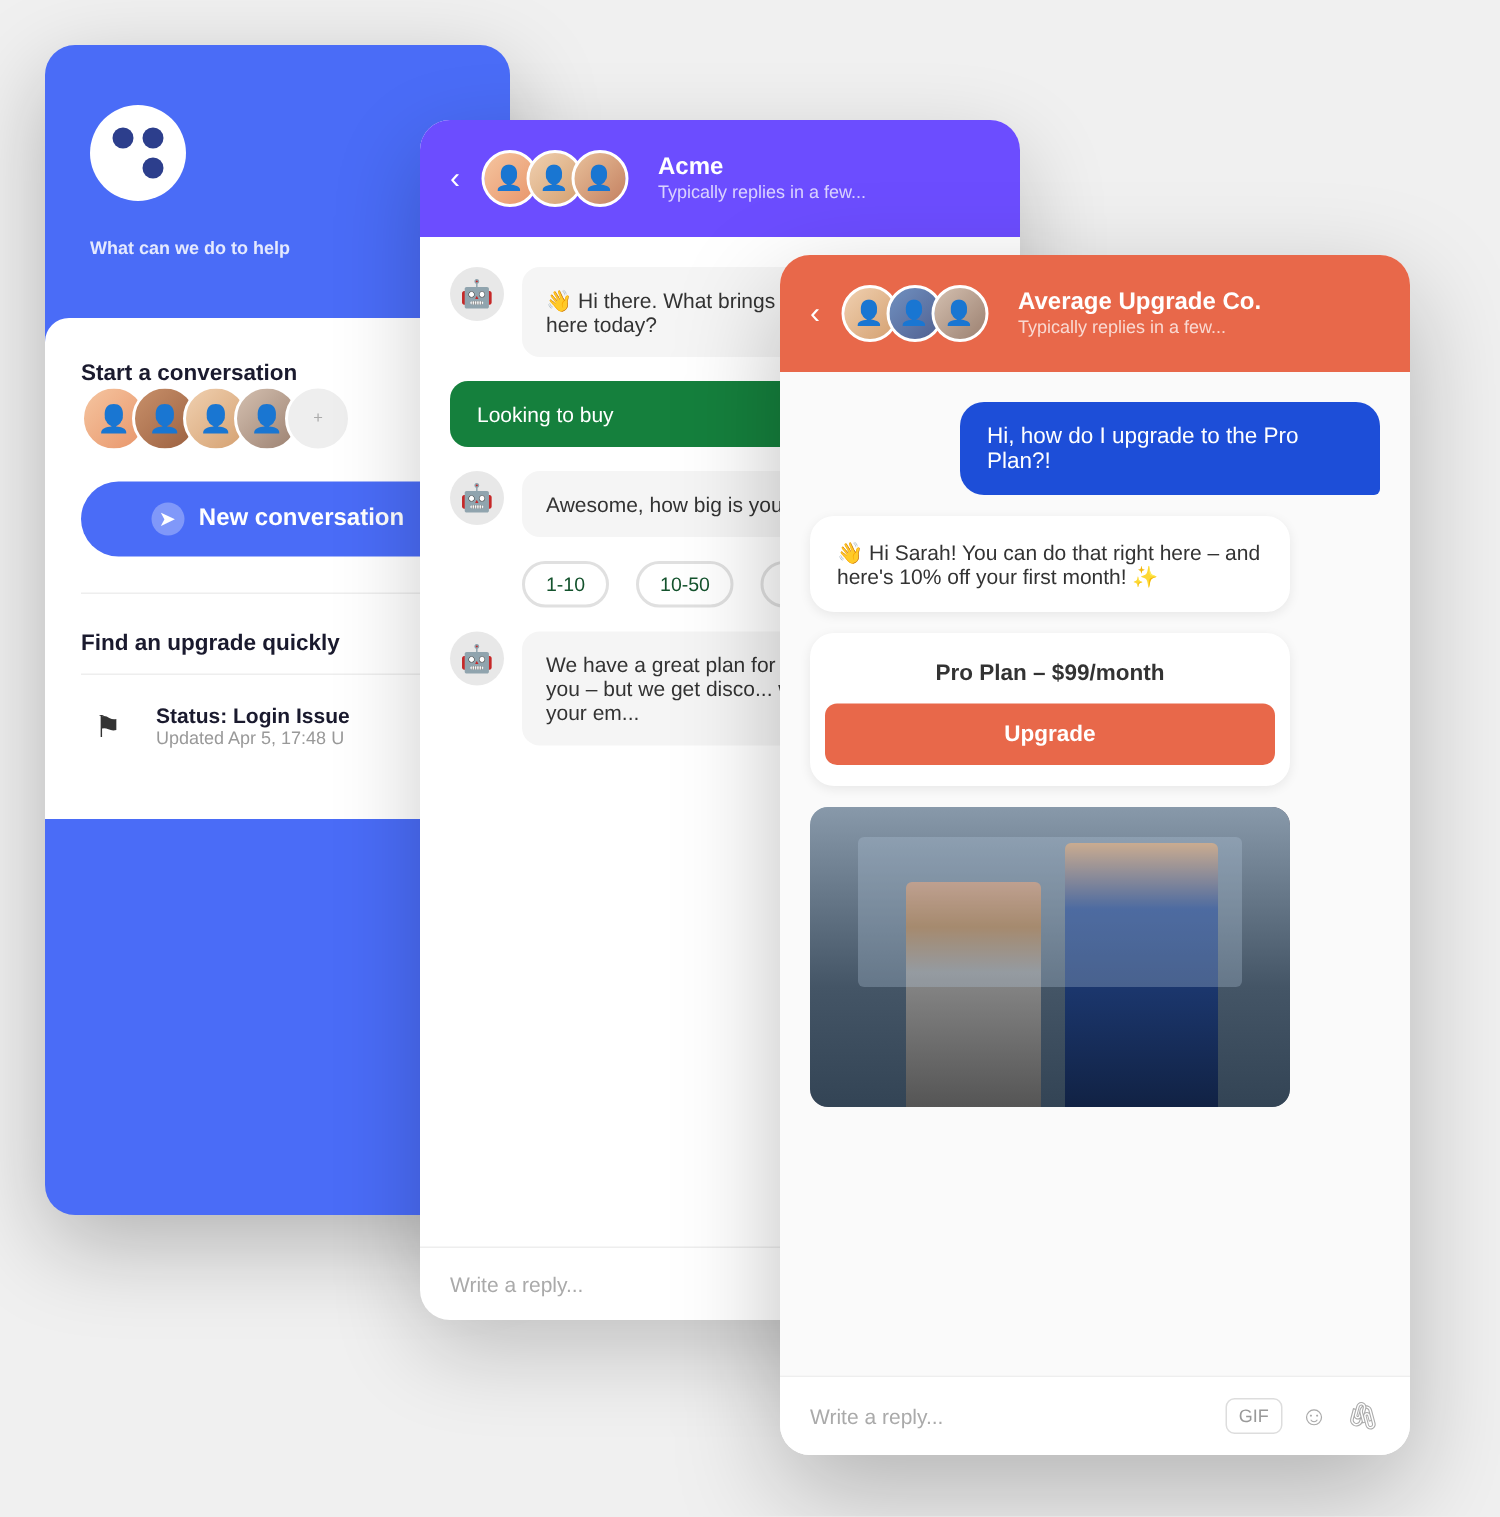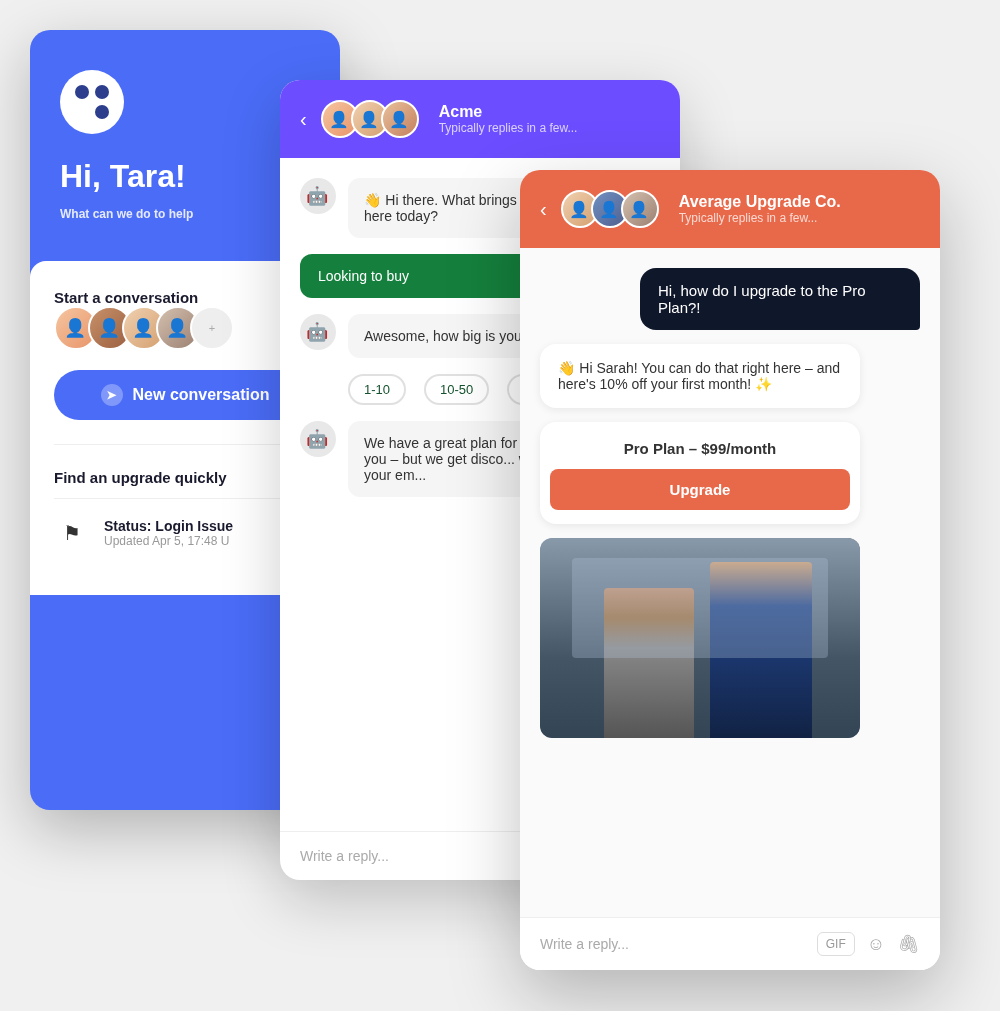--- a/index.html
+++ b/index.html
@@ -354,21 +354,21 @@
       padding: 20px;
       overflow-y: auto;
       background: #fafafa;
       display: flex;
       flex-direction: column;
       gap: 14px;
     }
 
     .msg-right {
       align-self: flex-end;
-      background: #0f172a;
+      background: #1d4ed8;
       color: white;
       border-radius: 16px 16px 4px 16px;
       padding: 14px 18px;
       font-size: 15px;
       font-weight: 500;
       max-width: 280px;
     }
 
     .msg-left-card {
       background: white;
@@ -479,21 +479,20 @@
 <div class="panel-blue">
   <div class="panel-blue-header">
     <div class="logo-circle">
       <div class="logo-dots">
         <div class="logo-dot large"></div>
         <div class="logo-dot large"></div>
         <div class="logo-dot small" style="visibility:hidden"></div>
         <div class="logo-dot large"></div>
       </div>
     </div>
-    <div class="greeting-title">Hi, Tara!</div>
     <div class="greeting-subtitle">What can we do to help</div>
   </div>
 
   <div class="panel-white-inner">
     <div class="section-label">Start a conversation</div>
 
     <div class="avatar-row">
       <div class="avatar face-1">👤</div>
       <div class="avatar face-2">👤</div>
       <div class="avatar face-3">👤</div>

